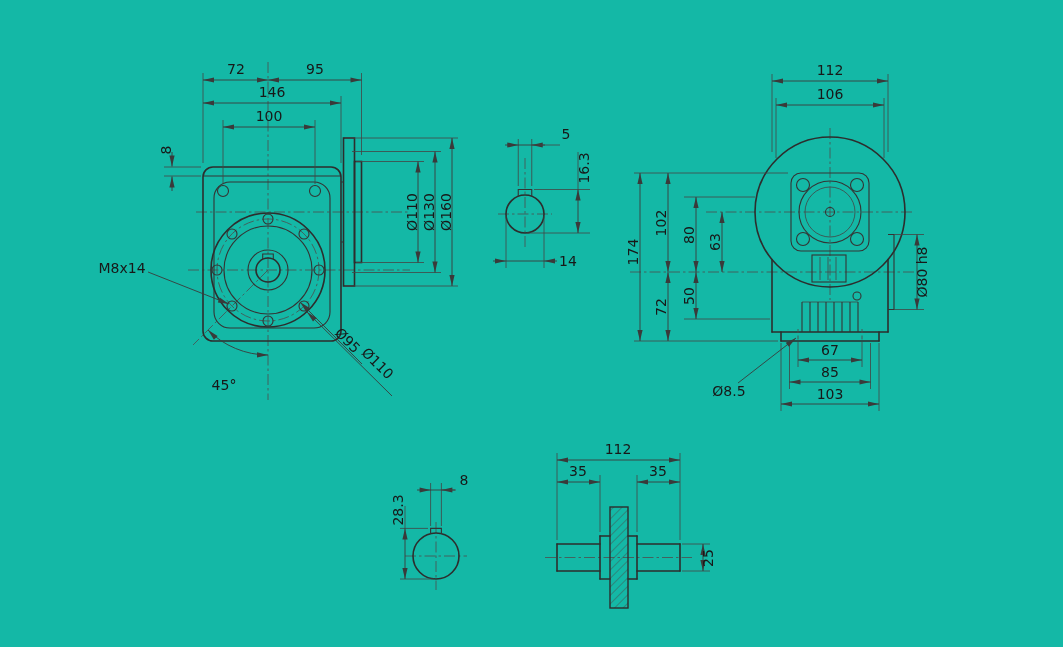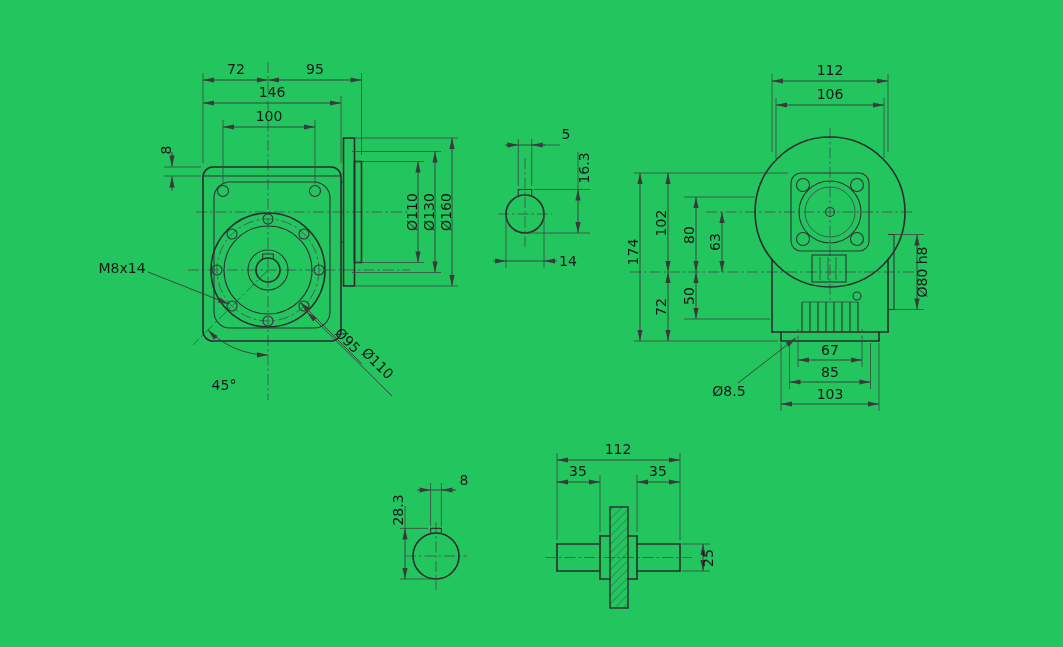--- a/index.html
+++ b/index.html
@@ -1,16 +1,16 @@
 <!DOCTYPE html>
 <html><head>
 <meta charset="utf-8">
 <style>
   html,body{margin:0;padding:0;background:#ffffff;}
-  .sheet{position:relative;width:1063px;height:647px;background:#22c55e;overflow:hidden;}
+  .sheet{position:relative;width:1063px;height:647px;background:#14b8a6;overflow:hidden;}
   svg{display:block;}
   .obj{stroke:#2d2d2d;stroke-width:1.6;fill:none;stroke-linecap:round;}
   .med{stroke:#343434;stroke-width:1.1;fill:none;}
   .thin{stroke:#444444;stroke-width:0.8;fill:none;}
   .dim{stroke:#3a3a3a;stroke-width:0.9;fill:none;}
   .cl{stroke:#4c4c4c;stroke-width:0.8;fill:none;stroke-dasharray:11 3 2.5 3;}
   .dsh{stroke:#4c4c4c;stroke-width:0.9;fill:none;stroke-dasharray:4 2.5;}
   text{font-family:"DejaVu Sans","Liberation Sans",sans-serif;font-size:14px;fill:#181818;}
   .mid{text-anchor:middle;}
 </style>

